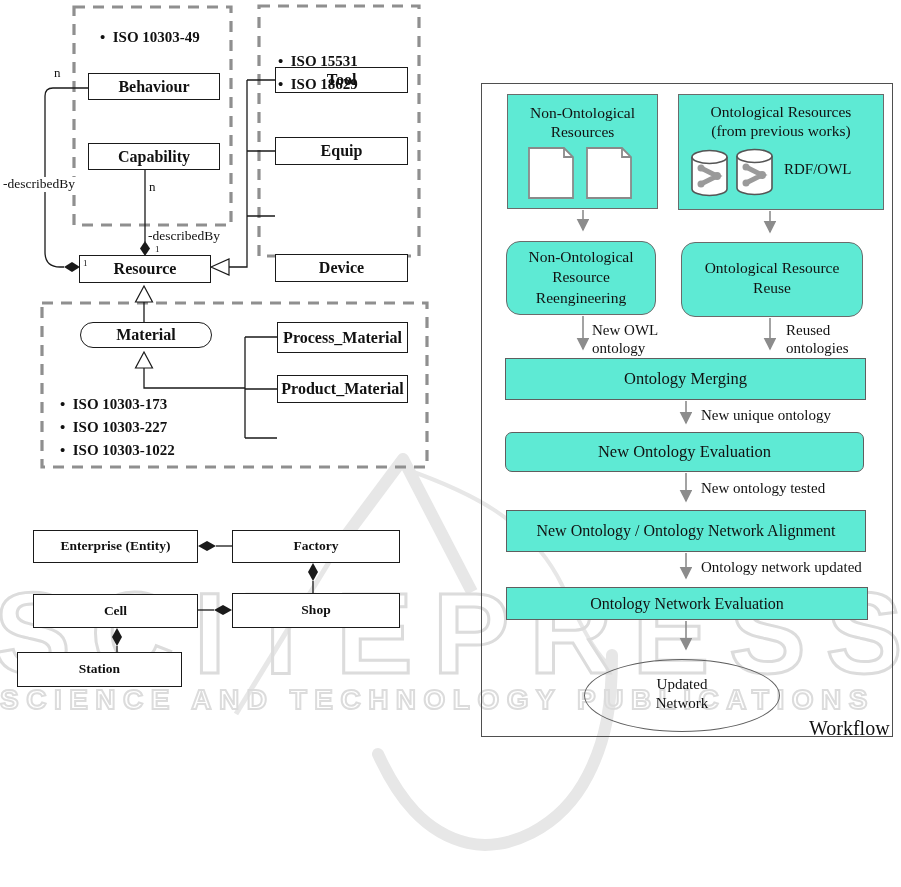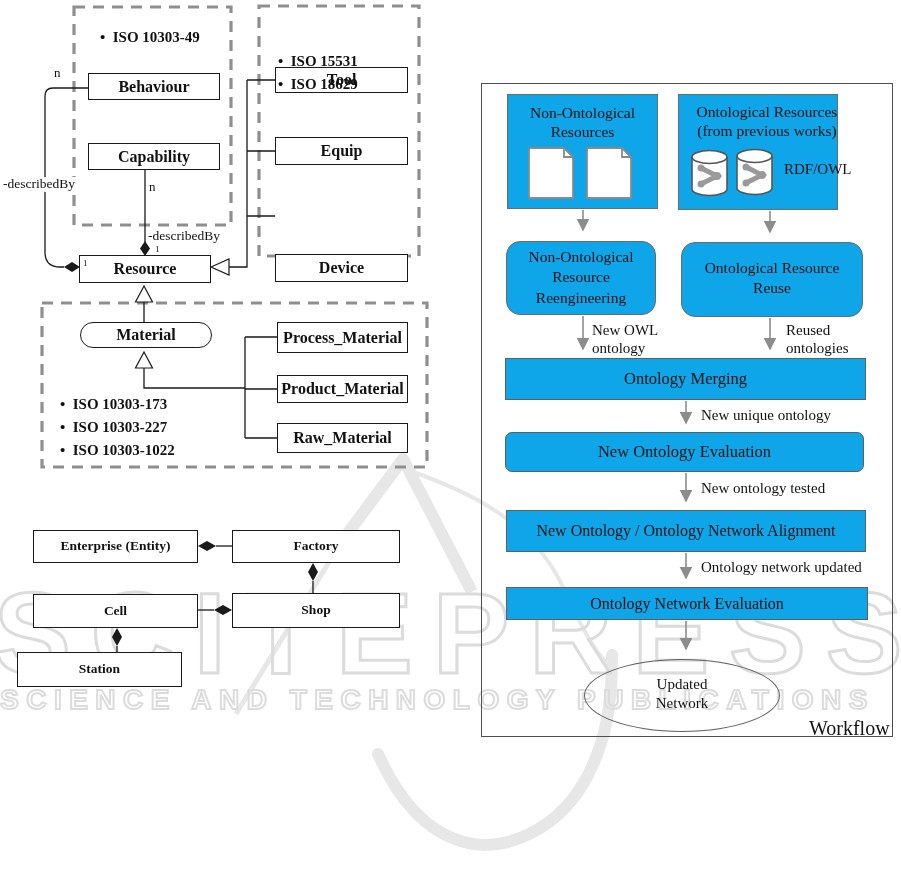--- a/index.html
+++ b/index.html
@@ -13,21 +13,21 @@
   .wm-small{position:absolute;left:0;top:686px;font-family:"Liberation Sans",sans-serif;
           font-weight:bold;font-size:28px;line-height:1;letter-spacing:7.5px;white-space:nowrap;
           color:transparent;-webkit-text-stroke:2px #dcdcdc;}
   
   #wires{position:absolute;left:0;top:0;z-index:1;}
   
   .ubox{position:absolute;background:#fff;border:1.2px solid #1a1a1a;z-index:2;
         font-weight:bold;font-size:16px;text-align:center;box-sizing:border-box;}
   .hbox{position:absolute;background:#fff;border:1.3px solid #1a1a1a;z-index:2;
         font-weight:bold;font-size:13.5px;text-align:center;box-sizing:border-box;}
-  .flow{position:absolute;background:#0ea5e9;border:1.5px solid #5f5f5f;z-index:2;
+  .flow{position:absolute;background:#5eead4;border:1.5px solid #5f5f5f;z-index:2;
         font-size:16px;text-align:center;box-sizing:border-box;}
   .lab{position:absolute;z-index:2;font-size:13px;line-height:1.1;}
   .iso{position:absolute;z-index:2;font-weight:bold;font-size:15px;line-height:23px;}
   .iso div::before{content:"\2022\00a0\00a0";}
   .edge-label{position:absolute;z-index:2;font-size:15px;line-height:1.18;}
   .small-one{position:absolute;z-index:3;font-size:9px;line-height:1;}
 </style>
 </head>
 <body>
 
@@ -94,21 +94,20 @@
 
   <div class="ubox" style="left:88px;top:73px;width:132px;height:27px;line-height:25px;">Behaviour</div>
   <div class="ubox" style="left:88px;top:143px;width:132px;height:27px;line-height:25px;">Capability</div>
   <div class="ubox" style="left:275px;top:67px;width:133px;height:26px;line-height:24px;">Tool</div>
   <div class="ubox" style="left:275px;top:137px;width:133px;height:28px;line-height:26px;">Equip</div>
   <div class="ubox" style="left:275px;top:210px;width:133px;height:28px;line-height:26px;margin-top:44px;">Device</div>
   <div class="ubox" style="left:79px;top:255px;width:132px;height:28px;line-height:26px;">Resource</div>
   <div class="ubox" style="left:80px;top:322px;width:132px;height:26px;line-height:24px;border-radius:13px;">Material</div>
   <div class="ubox" style="left:277px;top:322px;width:131px;height:31px;line-height:29px;">Process_Material</div>
   <div class="ubox" style="left:277px;top:375px;width:131px;height:28px;line-height:26px;">Product_Material</div>
-  <div class="ubox" style="left:277px;top:423px;width:131px;height:30px;line-height:28px;">Raw_Material</div>
 
   <div class="iso" style="left:100px;top:26px;">
     <div>ISO 10303-49</div>
   </div>
   <div class="iso" style="left:278px;top:17px;margin-top:33px;">
     <div>ISO 15531</div>
     <div>ISO 18629</div>
   </div>
   <div class="iso" style="left:60px;top:393px;">
     <div>ISO 10303-173</div>
@@ -135,21 +134,21 @@
   <div class="flow" style="left:507px;top:94px;width:151px;height:115px;border-color:#6b6b6b;">
     <div style="width:124px;margin:8px auto 0;font-size:15.5px;line-height:1.25;">Non-Ontological Resources</div>
     <svg width="151" height="62" style="position:absolute;left:0;top:50px;">
       <path d="M21 3 H56 L65 12 V53 H21 Z" fill="#fff" stroke="#8a8a8a" stroke-width="1.8"></path>
       <path d="M56 3 V12 H65" fill="none" stroke="#8a8a8a" stroke-width="1.8"></path>
       <path d="M79 3 H114 L123 12 V53 H79 Z" fill="#fff" stroke="#8a8a8a" stroke-width="1.8"></path>
       <path d="M114 3 V12 H123" fill="none" stroke="#8a8a8a" stroke-width="1.8"></path>
     </svg>
   </div>
 
-  <div class="flow" style="left:678px;top:94px;width:160px;height:116px;border-color:#6b6b6b;">
+  <div class="flow" style="left:678px;top:94px;width:206px;height:116px;border-color:#6b6b6b;">
     <div style="width:176px;margin:7px auto 0;font-size:15.5px;line-height:1.25;">Ontological Resources (from previous works)</div>
     <svg width="184" height="64" style="position:absolute;left:0;top:50px;">
       <g>
         <path d="M13 12 V44 A17.5 6.5 0 0 0 48 44 V12" fill="#fff" stroke="#555" stroke-width="1.6"></path>
         <ellipse cx="30.5" cy="12" rx="17.5" ry="6.5" fill="#fff" stroke="#555" stroke-width="1.6"></ellipse>
         <polyline points="22,23 38,31 22,39" fill="none" stroke="#9a9a9a" stroke-width="5"></polyline>
         <circle cx="22" cy="23" r="3.5" fill="#9a9a9a"></circle>
           <circle cx="38" cy="31" r="4" fill="#9a9a9a"></circle>
           <circle cx="22" cy="39" r="3.5" fill="#9a9a9a"></circle>
       </g>

